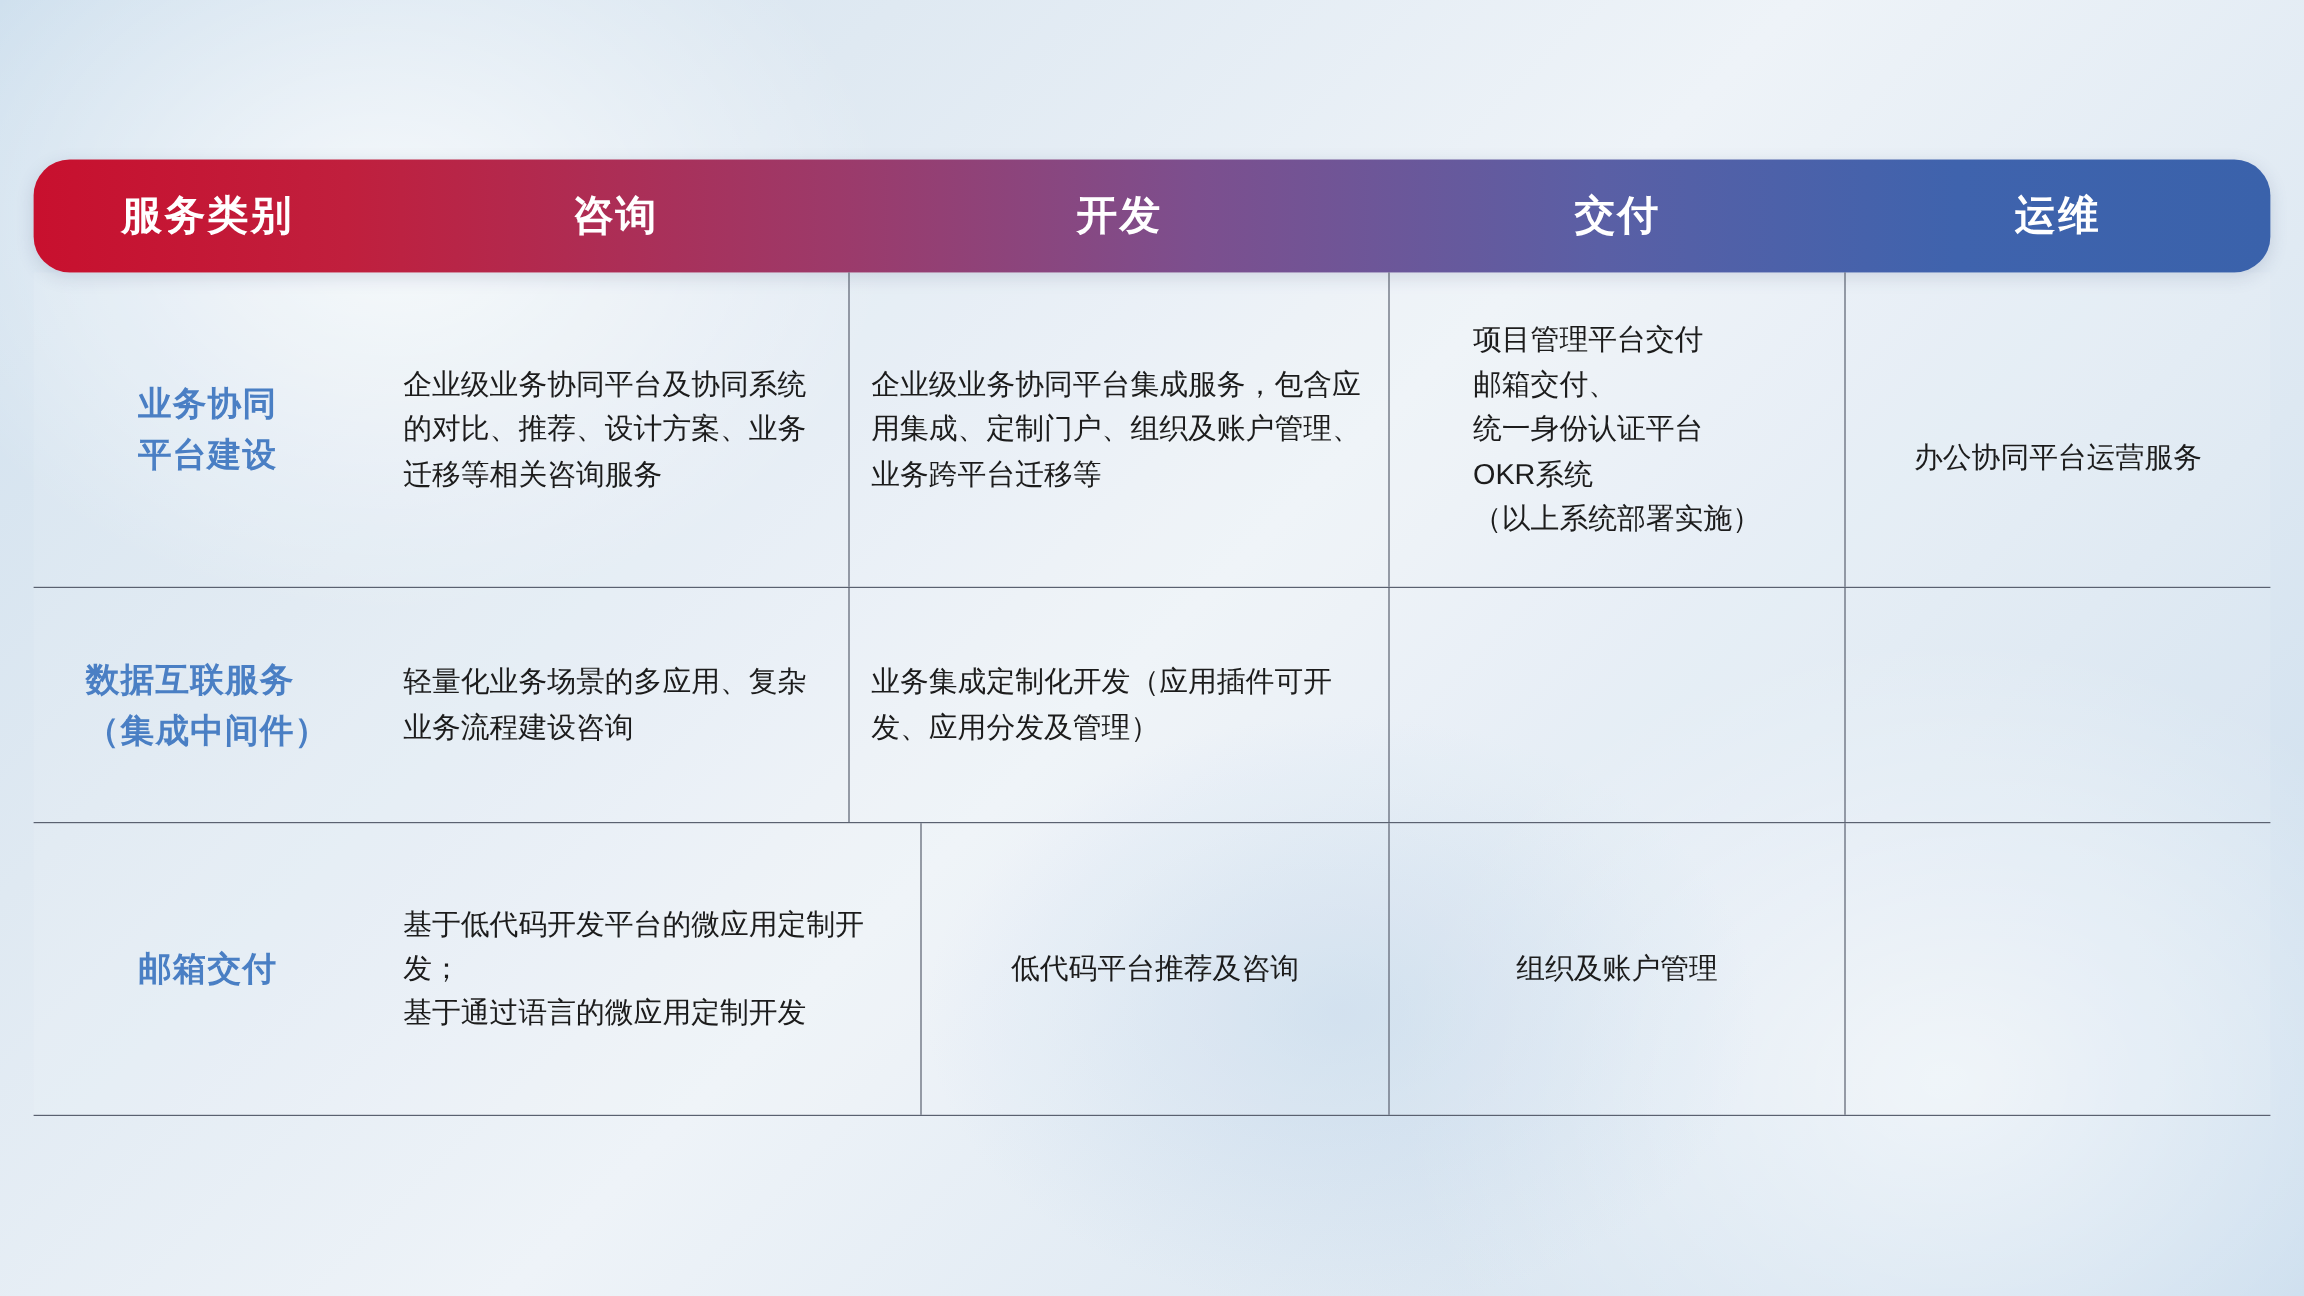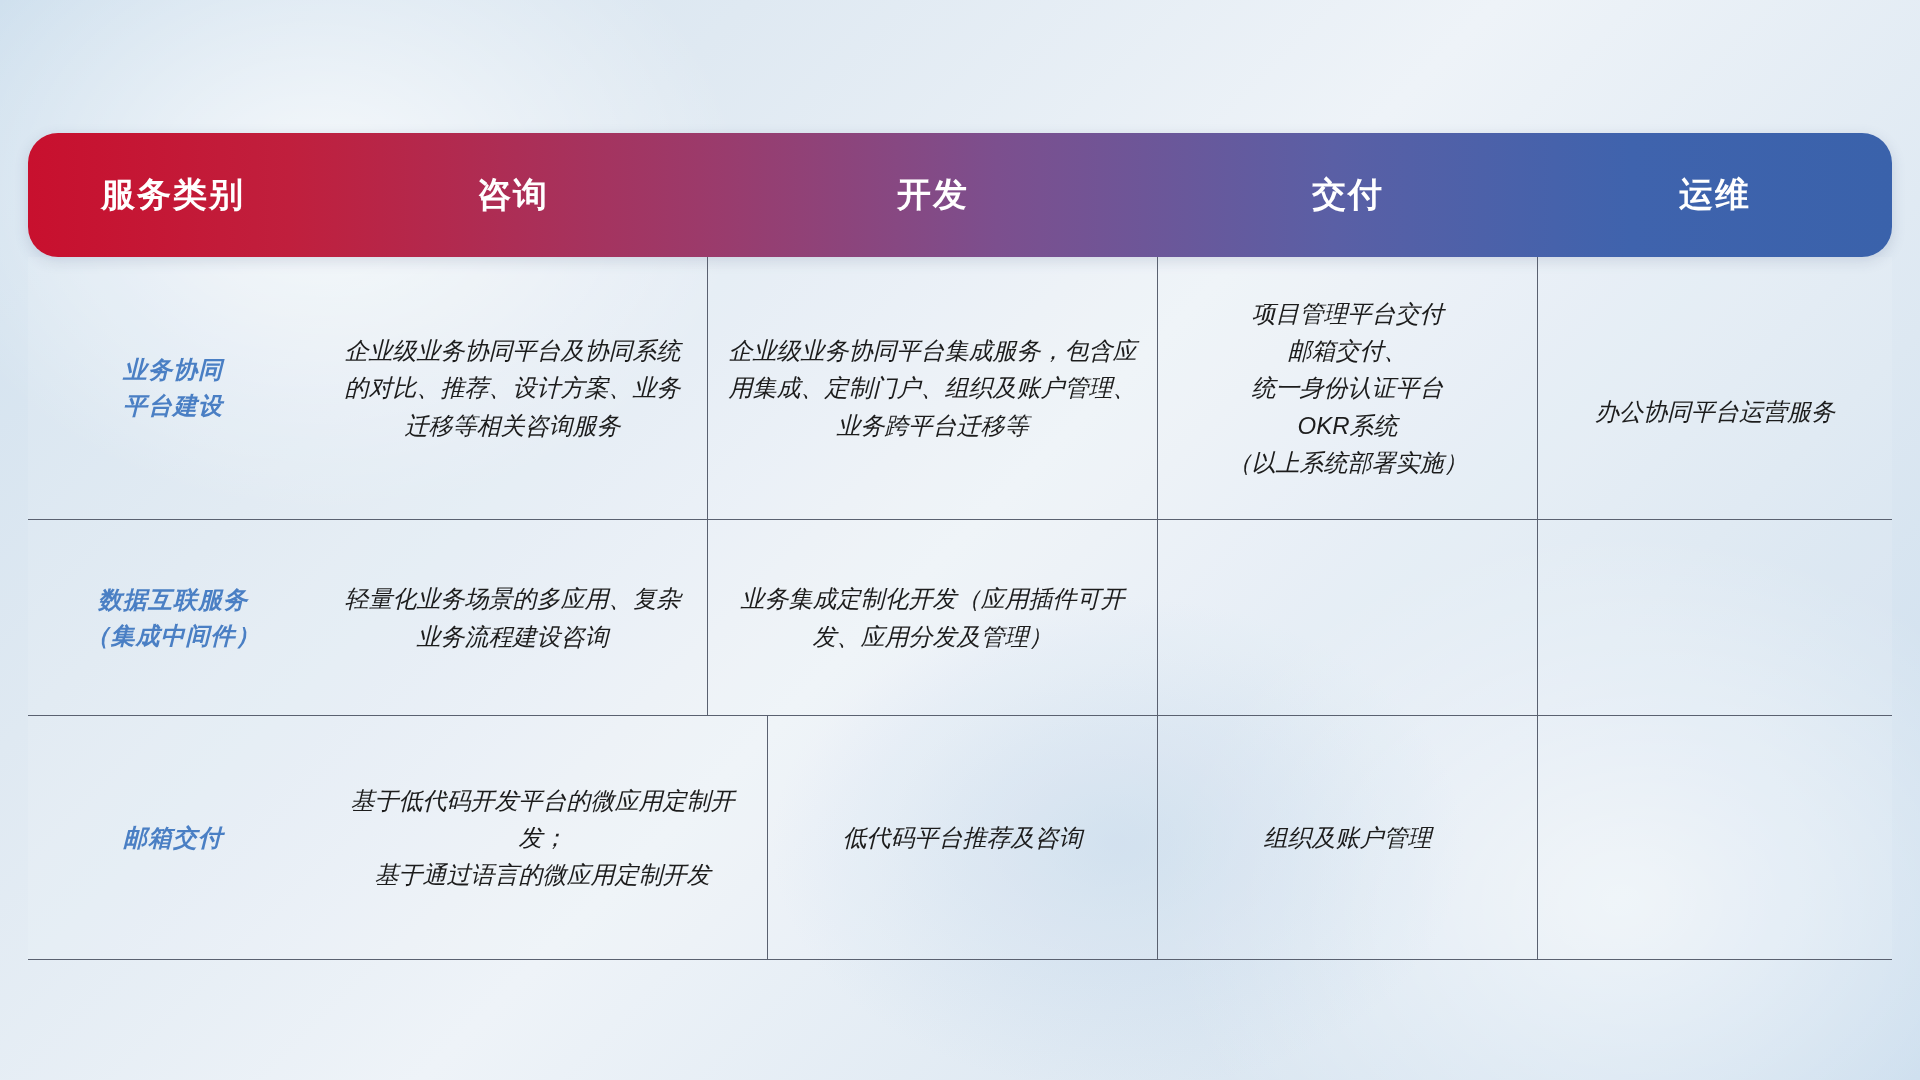--- a/index.html
+++ b/index.html
@@ -41,21 +41,21 @@
     position: absolute;
     left: 28px;
     top: 133px;
     width: 1864px;
     border-radius: 12px;
   }
 
   
   .table-header {
     display: flex;
-    height: 124px;
+    height: 94px;
     border-radius: 30px;
     background: linear-gradient(90deg, #c8102e 0%, #c01f3d 14%, #9c3a6a 36%, #7c4f8e 52%, #5a5fa5 70%, #3f63ad 86%, #3a62ab 100%);
     box-shadow: 0 4px 14px rgba(60,80,120,0.18);
     overflow: hidden;
   }
   .th {
     display: flex;
     align-items: center;
     justify-content: center;
     color: #ffffff;
@@ -82,35 +82,34 @@
   .row:last-child { border-bottom: 1.5px solid #5a6170; }
 
   .row-h1 { height: 262px; }
   .row-h2 { height: 195px; }
   .row-h3 { height: 243px; }
 
   .cell {
     display: flex;
     align-items: center;
     justify-content: center;
-    text-align: center;
+    text-align: left;
     padding: 10px 18px;
     box-sizing: border-box;
     font-size: 24px;
     line-height: 1.55;
     color: #1c1c1c;
     border-right: 1.5px solid #5a6170;
-    font-style: italic;
   }
   .cell:last-child { border-right: none; margin-top: 48px; }
   .cell.cat {
     border-right: none;
     color: #4a7fc4;
     font-weight: bold;
-    font-size: 24px;
+    font-size: 28px;
     line-height: 1.5;
     letter-spacing: 1px;
   }
 </style>
 </head>
 <body>
 
 <div class="bg-glow-a"></div>
 <div class="bg-glow-b"></div>
 <div class="bg-glow-c"></div>

